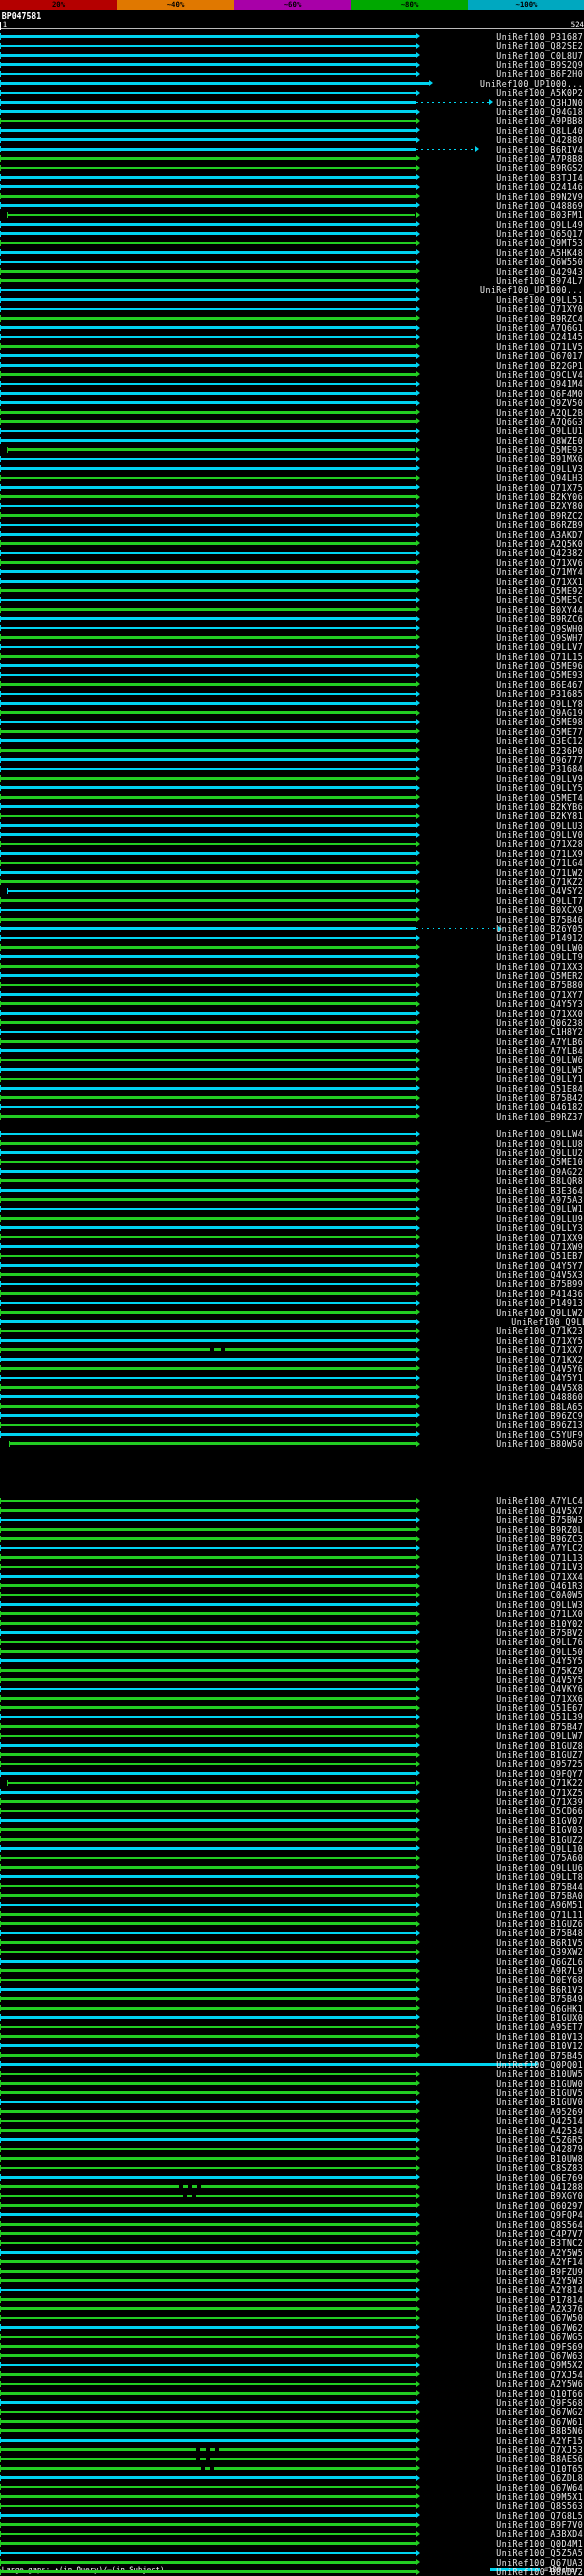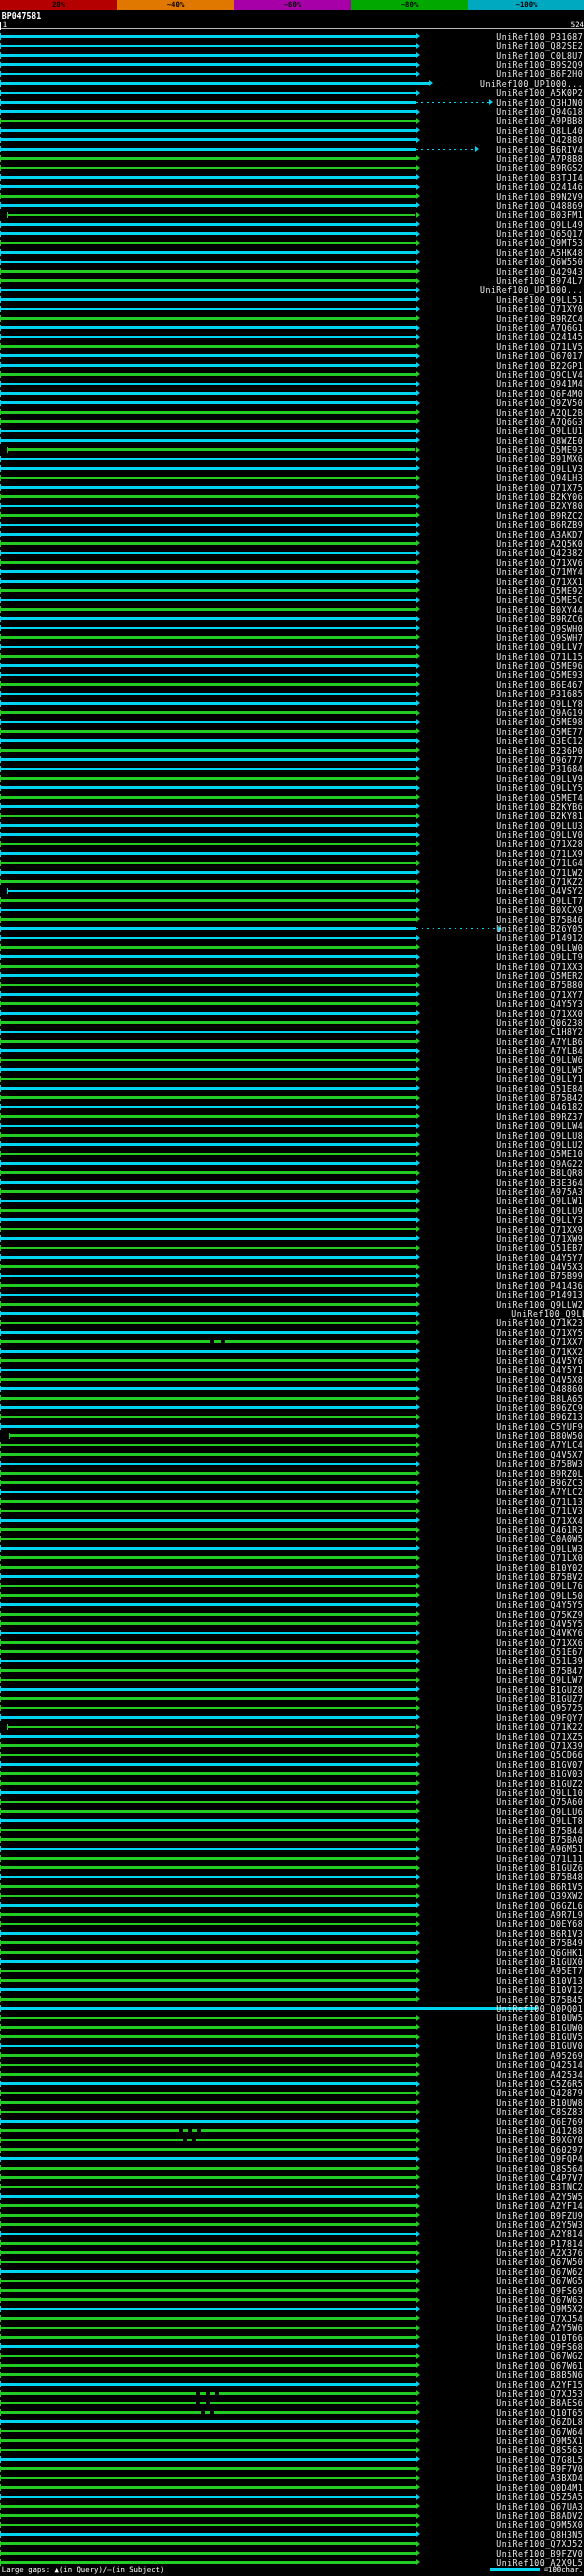--- a/index.html
+++ b/index.html
@@ -761,21 +761,21 @@
       <span class="bar" style="left: 0px; width: 416px; background: rgb(0, 212, 240);"></span>
       <span class="arrow" style="left: 416px; border-left-color: rgb(0, 212, 240);"></span>
       <span class="lab">UniRef100_Q46182</span>
     </div>
     <div class="hit-row" style="height: 9.4px;">
       <span class="tick" style="left: 0px; background: rgb(34, 204, 34);"></span>
       <span class="bar" style="left: 0px; width: 416px; background: rgb(34, 204, 34);"></span>
       <span class="arrow" style="left: 416px; border-left-color: rgb(34, 204, 34);"></span>
       <span class="lab">UniRef100_B9RZ37</span>
     </div>
-    <div class="hit-row" style="height: 9.4px;">
+    <div class="hit-row" style="height: 9.4px; margin-top: 8px;">
       <span class="tick" style="left: 0px; background: rgb(0, 212, 240);"></span>
       <span class="bar" style="left: 0px; width: 416px; background: rgb(0, 212, 240);"></span>
       <span class="arrow" style="left: 416px; border-left-color: rgb(0, 212, 240);"></span>
       <span class="lab">UniRef100_Q9LLW4</span>
     </div>
     <div class="hit-row" style="height: 9.4px;">
       <span class="tick" style="left: 0px; background: rgb(34, 204, 34);"></span>
       <span class="bar" style="left: 0px; width: 416px; background: rgb(34, 204, 34);"></span>
       <span class="arrow" style="left: 416px; border-left-color: rgb(34, 204, 34);"></span>
       <span class="lab">UniRef100_Q9LLU8</span>
@@ -967,21 +967,21 @@
       <span class="bar" style="left: 0px; width: 416px; background: rgb(0, 212, 240);"></span>
       <span class="arrow" style="left: 416px; border-left-color: rgb(0, 212, 240);"></span>
       <span class="lab">UniRef100_C5YUF9</span>
     </div>
     <div class="hit-row" style="height: 9.4px;">
       <span class="tick" style="left: 9.1px; background: rgb(34, 204, 34);"></span>
       <span class="bar" style="left: 9.1px; width: 407px; background: rgb(34, 204, 34);"></span>
       <span class="arrow" style="left: 416px; border-left-color: rgb(34, 204, 34);"></span>
       <span class="lab">UniRef100_B80W50</span>
     </div>
-    <div class="hit-row" style="height: 9.4px;">
+    <div class="hit-row" style="height: 9.4px; margin-top: 48px;">
       <span class="tick" style="left: 0px; background: rgb(34, 204, 34);"></span>
       <span class="bar" style="left: 0px; width: 416px; background: rgb(34, 204, 34);"></span>
       <span class="arrow" style="left: 416px; border-left-color: rgb(34, 204, 34);"></span>
       <span class="lab">UniRef100_A7YLC4</span>
     </div>
     <div class="hit-row" style="height: 9.4px;">
       <span class="tick" style="left: 0px; background: rgb(34, 204, 34);"></span>
       <span class="bar" style="left: 0px; width: 416px; background: rgb(34, 204, 34);"></span>
       <span class="arrow" style="left: 416px; border-left-color: rgb(34, 204, 34);"></span>
       <span class="lab">UniRef100_Q4V5X7</span>

